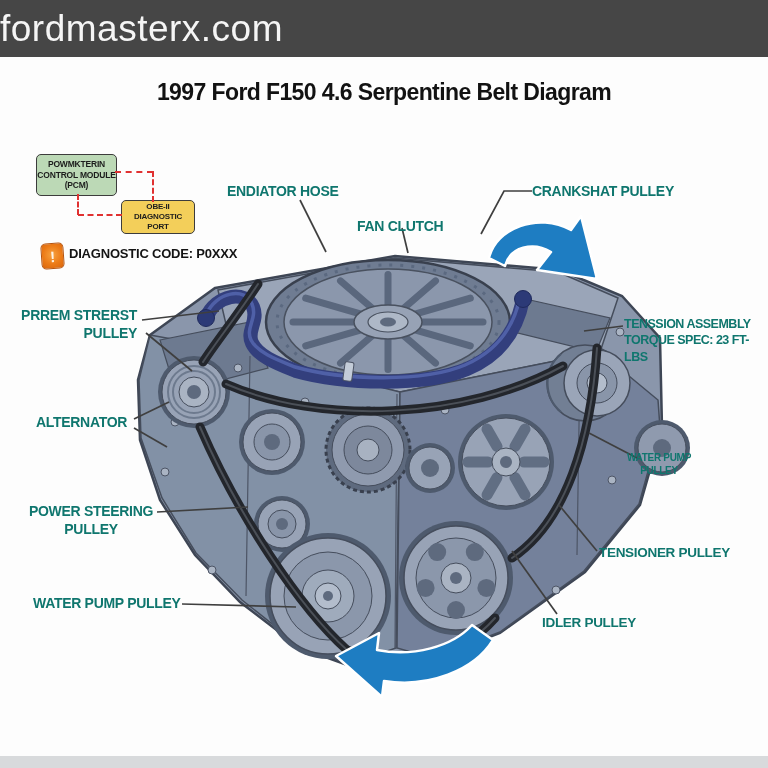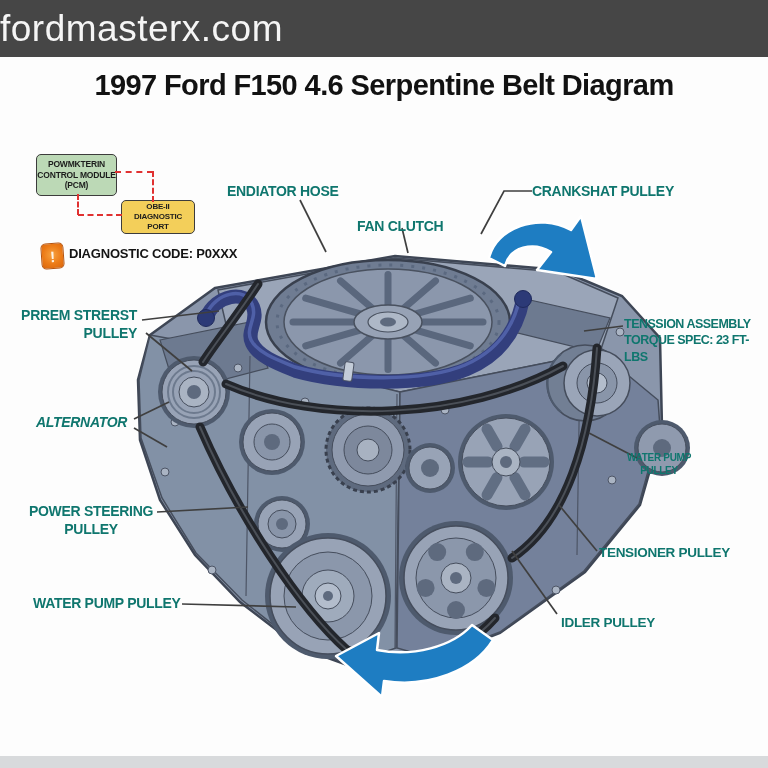--- a/index.html
+++ b/index.html
@@ -2,22 +2,22 @@
 <html><head>
 <meta charset="utf-8">
 <style>
   html,body{margin:0;padding:0;background:#fff;}
   #page{position:relative;width:768px;height:768px;background:#fdfdfd;overflow:hidden;
         font-family:"Liberation Sans",sans-serif;}
   
   #site-bar{position:absolute;left:0;top:0;width:768px;height:57px;background:#464646;
             display:flex;align-items:center;}
   #site-bar .site{color:#f5f5f5;font-size:37px;font-weight:400;letter-spacing:.5px;}
-  #page-title{position:absolute;left:0;top:69px;width:768px;text-align:center;
-              font-size:29px;font-weight:700;color:#121212;letter-spacing:-.6px;}
+  #page-title{position:absolute;left:0;top:79px;width:768px;text-align:center;
+              font-size:23px;font-weight:700;color:#121212;letter-spacing:-.6px;}
   
   .flowbox{position:absolute;border:1.6px solid #3c3c3c;border-radius:5px;
            display:flex;align-items:center;justify-content:center;text-align:center;
            font-weight:700;color:#1c1c1c;white-space:pre-line;line-height:1.28;}
   #pcm-box{left:36px;top:154px;width:79px;height:40px;background:#bcd9b6;font-size:8.5px;letter-spacing:-.2px;}
   #obd-box{left:121px;top:200px;width:72px;height:32px;background:#f3cf5a;font-size:8px;letter-spacing:-.2px;}
   .dash{position:absolute;}
   .dash.h{border-top:2px dashed #e03131;}
   .dash.v{border-left:2px dashed #e03131;}
   #dash-h1{left:115px;top:171px;width:38px;}
@@ -31,27 +31,27 @@
                 color:#fdf3e4;font-weight:700;font-size:15px;transform:rotate(-4deg);}
   #diag-code{position:absolute;left:69px;top:246px;font-size:13px;font-weight:700;color:#141414;letter-spacing:-.2px;}
   
   .label{position:absolute;font-weight:700;color:#0f766e;white-space:pre-line;
          font-size:14px;line-height:1.3;letter-spacing:-.3px;}
   #lbl-hose{left:227px;top:182px;}
   #lbl-fan{left:357px;top:209px;margin-top:8px;}
   #lbl-crank{left:532px;top:182px;}
   #lbl-prrem{right:631px;top:306px;text-align:right;width:160px;right:auto;left:-23px;}
   #lbl-prrem{left:auto;right:631px;}
-  #lbl-alt{left:36px;top:413px;font-style:italic;}
+  #lbl-alt{left:36px;top:413px;}
   #lbl-ps{left:25px;top:502px;width:132px;text-align:center;}
   #lbl-wpl{left:33px;top:594px;}
   #lbl-tension{left:624px;top:316px;font-size:12.5px;letter-spacing:-.5px;width:144px;}
   #lbl-wpr{left:612px;top:451px;width:94px;text-align:center;font-size:10px;}
   #lbl-tensioner{left:599px;top:544px;font-size:13.5px;}
-  #lbl-idler{left:561px;top:614px;font-size:13.5px;}
+  #lbl-idler{left:542px;top:614px;font-size:13.5px;}
   #diagram-svg{position:absolute;left:0;top:0;width:768px;height:768px;}
   #bottom-bar{position:absolute;left:0;bottom:0;width:768px;height:12px;background:#d8dadc;}
 </style>
 </head>
 <body>
 
 <div id="page">
 
   <div id="site-bar">
     <span class="site">fordmasterx.com</span>

